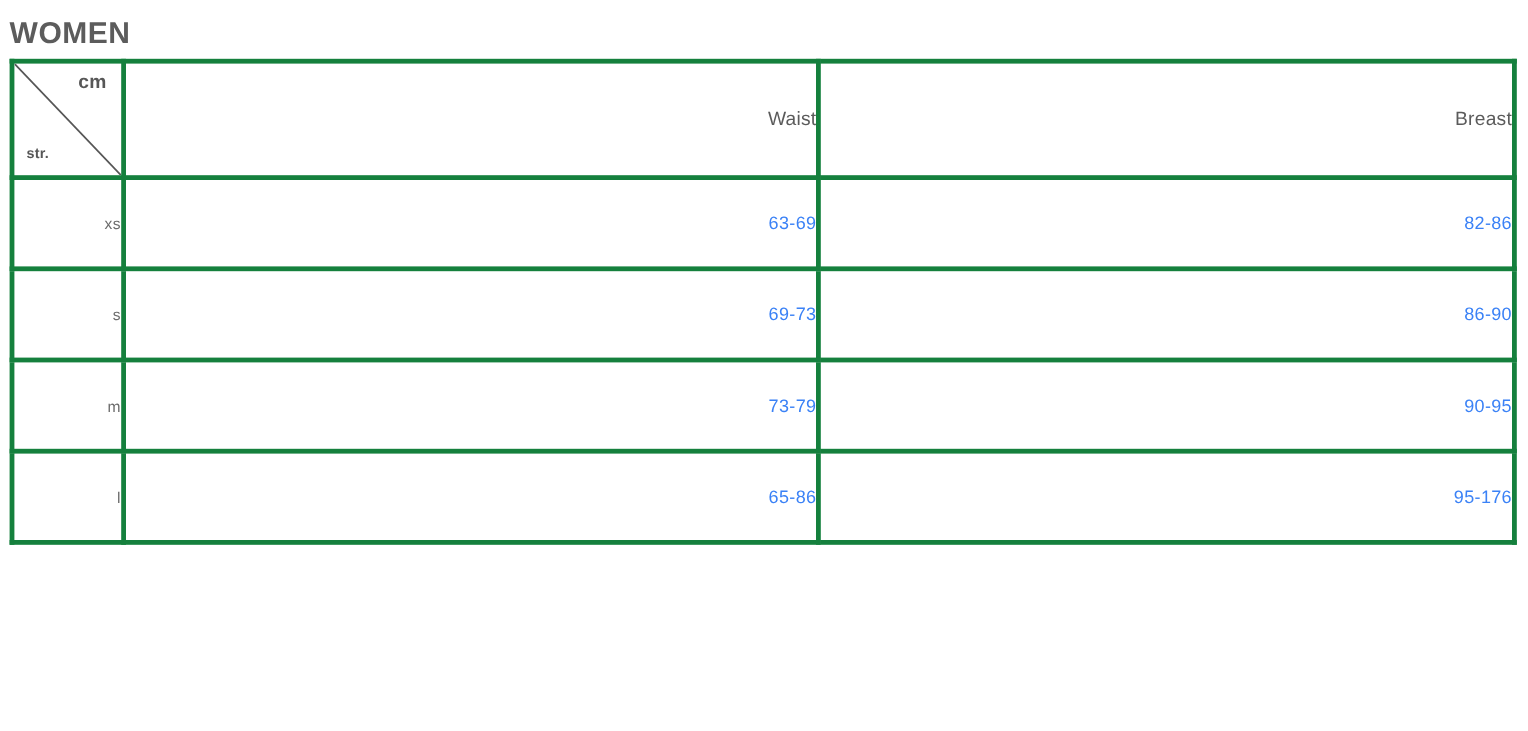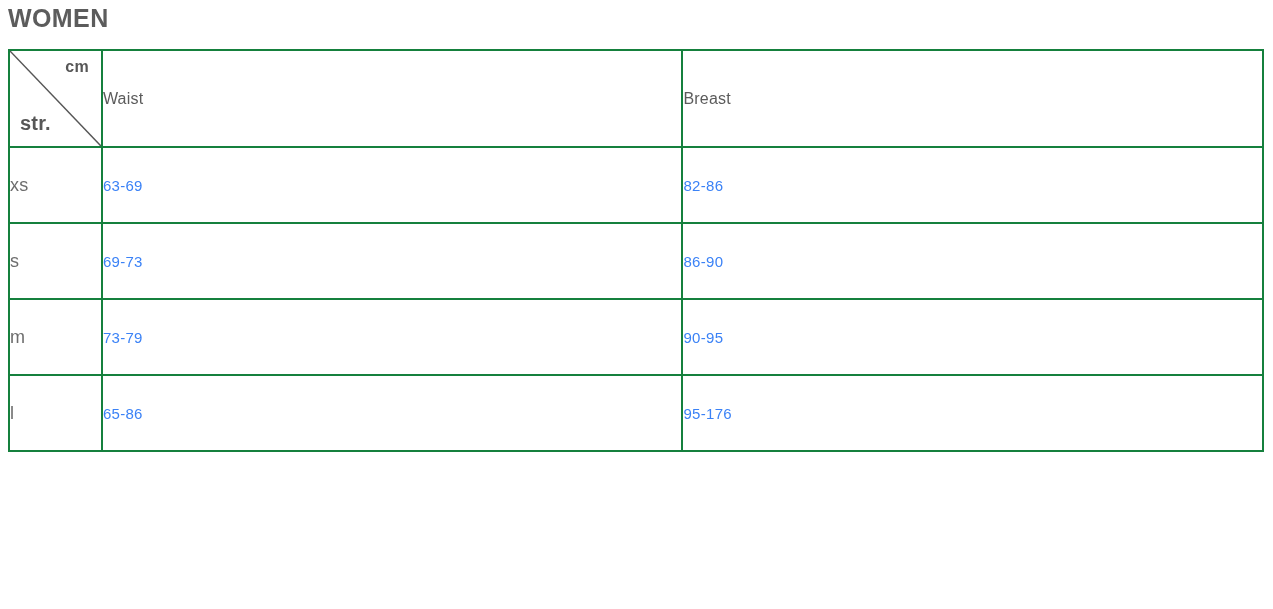--- a/index.html
+++ b/index.html
@@ -20,43 +20,43 @@
     position: relative;
     width: 1273px;
     height: 609px;
     background: #ffffff;
   }
 
   
   .page-title {
     position: absolute;
     left: 8px;
-    top: 2px;
+    top: 12px;
     font-size: 25px;
     font-weight: bold;
     letter-spacing: 0.4px;
     color: #5c5c5c;
     line-height: 32px;
     white-space: nowrap;
   }
 
   
   .size-table {
     position: absolute;
     left: 8px;
     top: 49px;
     width: 1256px;
     border-collapse: collapse;
     table-layout: fixed;
   }
   .size-table td,
   .size-table th {
-    border: 2px solid #15803d;
+    border: 4px solid #15803d;
     padding: 0;
-    text-align: left;
+    text-align: right;
     vertical-align: middle;
     font-weight: normal;
   }
 
   .col-size    { width: 92px; }
   .col-measure { width: 575px; }
 
   
   .head-row td, .head-row th { height: 97px; }
 
@@ -78,38 +78,38 @@
     top: 7px;
     font-size: 16px;
     font-weight: bold;
     color: #575757;
     letter-spacing: 0.2px;
   }
   .corner-cell .axis-label {
     position: absolute;
     left: 10px;
     bottom: 11px;
-    font-size: 20px;
+    font-size: 12px;
     font-weight: bold;
     color: #575757;
     letter-spacing: 0.2px;
   }
 
   .measure-head {
     font-size: 16px;
     font-weight: bold;
     color: #5b5b5b;
     letter-spacing: 0.2px;
   }
 
   
   .body-row td { height: 76px; }
 
   .size-label {
-    font-size: 18px;
+    font-size: 13px;
     color: #6d6d6d;
     letter-spacing: 0.3px;
   }
   .measure-value {
     font-size: 15px;
     color: #3b82f6;
     letter-spacing: 0.3px;
   }
 </style>
 </head>

